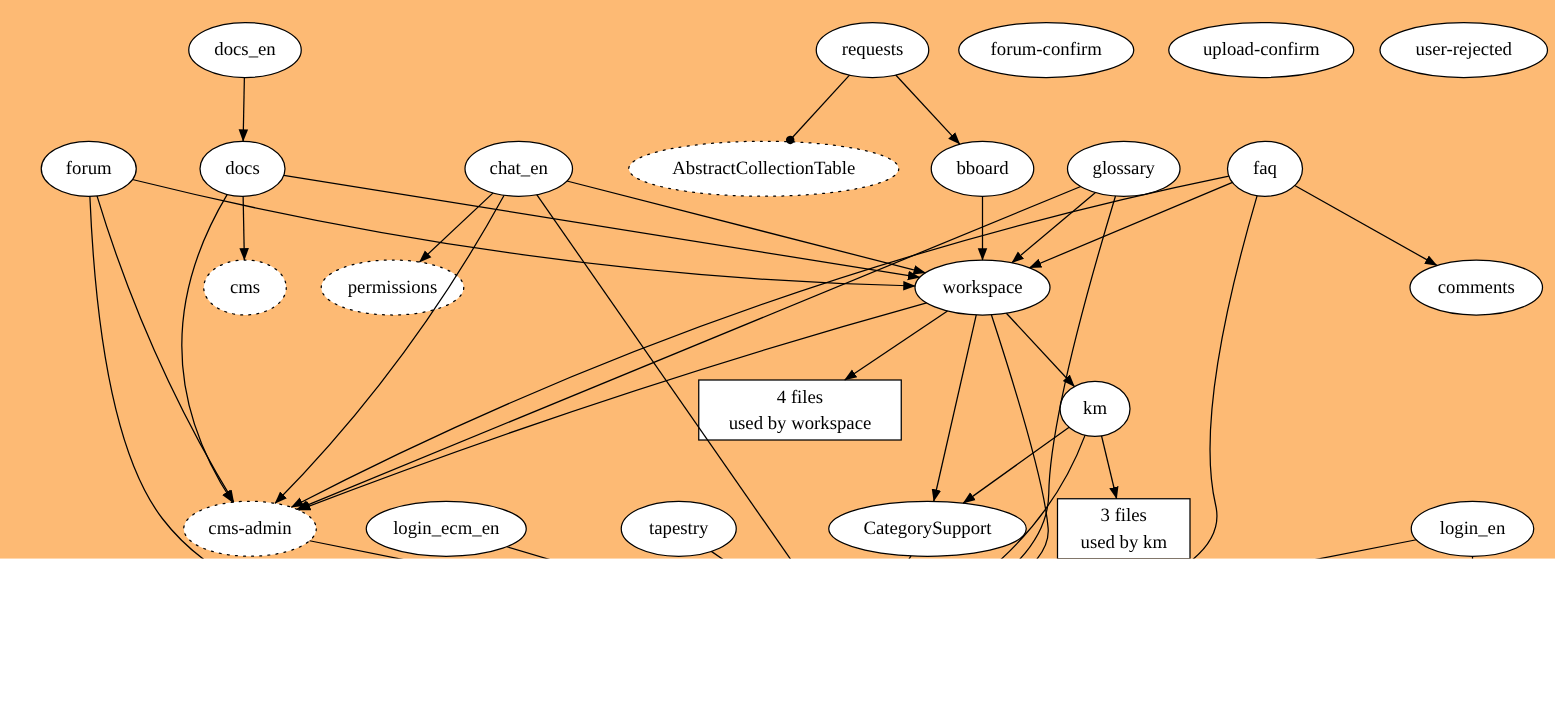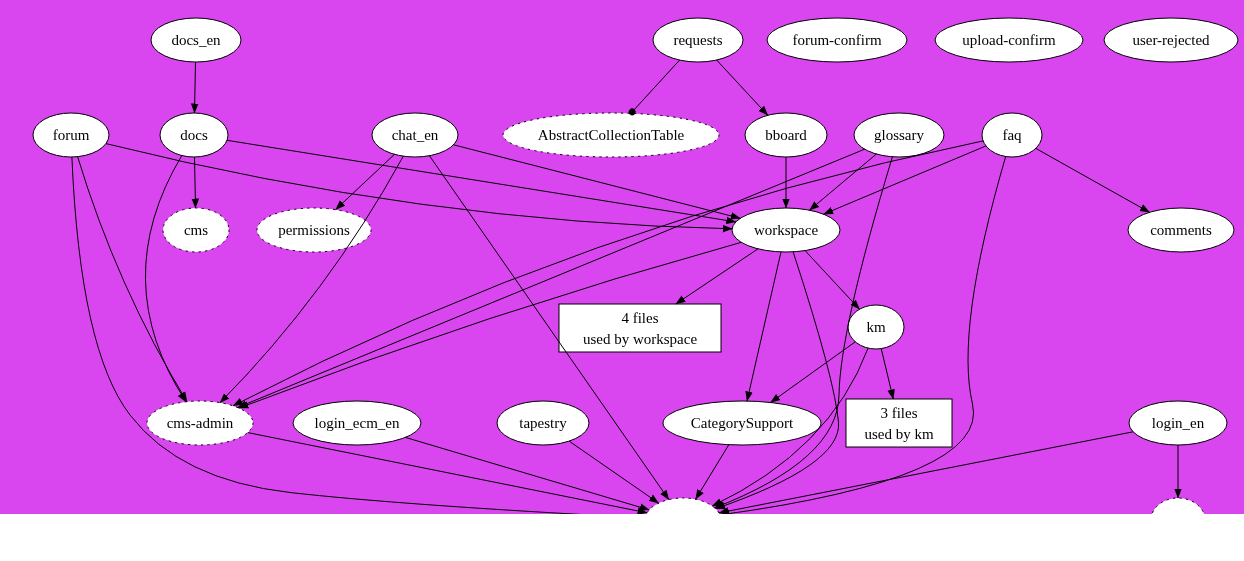--- a/index.html
+++ b/index.html
@@ -1,16 +1,16 @@
 <!DOCTYPE html>
 <html><head>
 <meta charset="utf-8">
 <style>
   html,body{margin:0;padding:0;background:#ffffff;}
-  .canvas{width:1244px;height:514px;background:#d946ef;overflow:hidden;}
+  .canvas{width:1244px;height:447px;background:#fdba74;overflow:hidden;}
   svg{display:block;}
   .node-label{
     font-family:"Liberation Serif","DejaVu Serif",serif;
     font-size:15px;
     fill:#000000;
   }
 </style>
 </head>
 <body>
 

